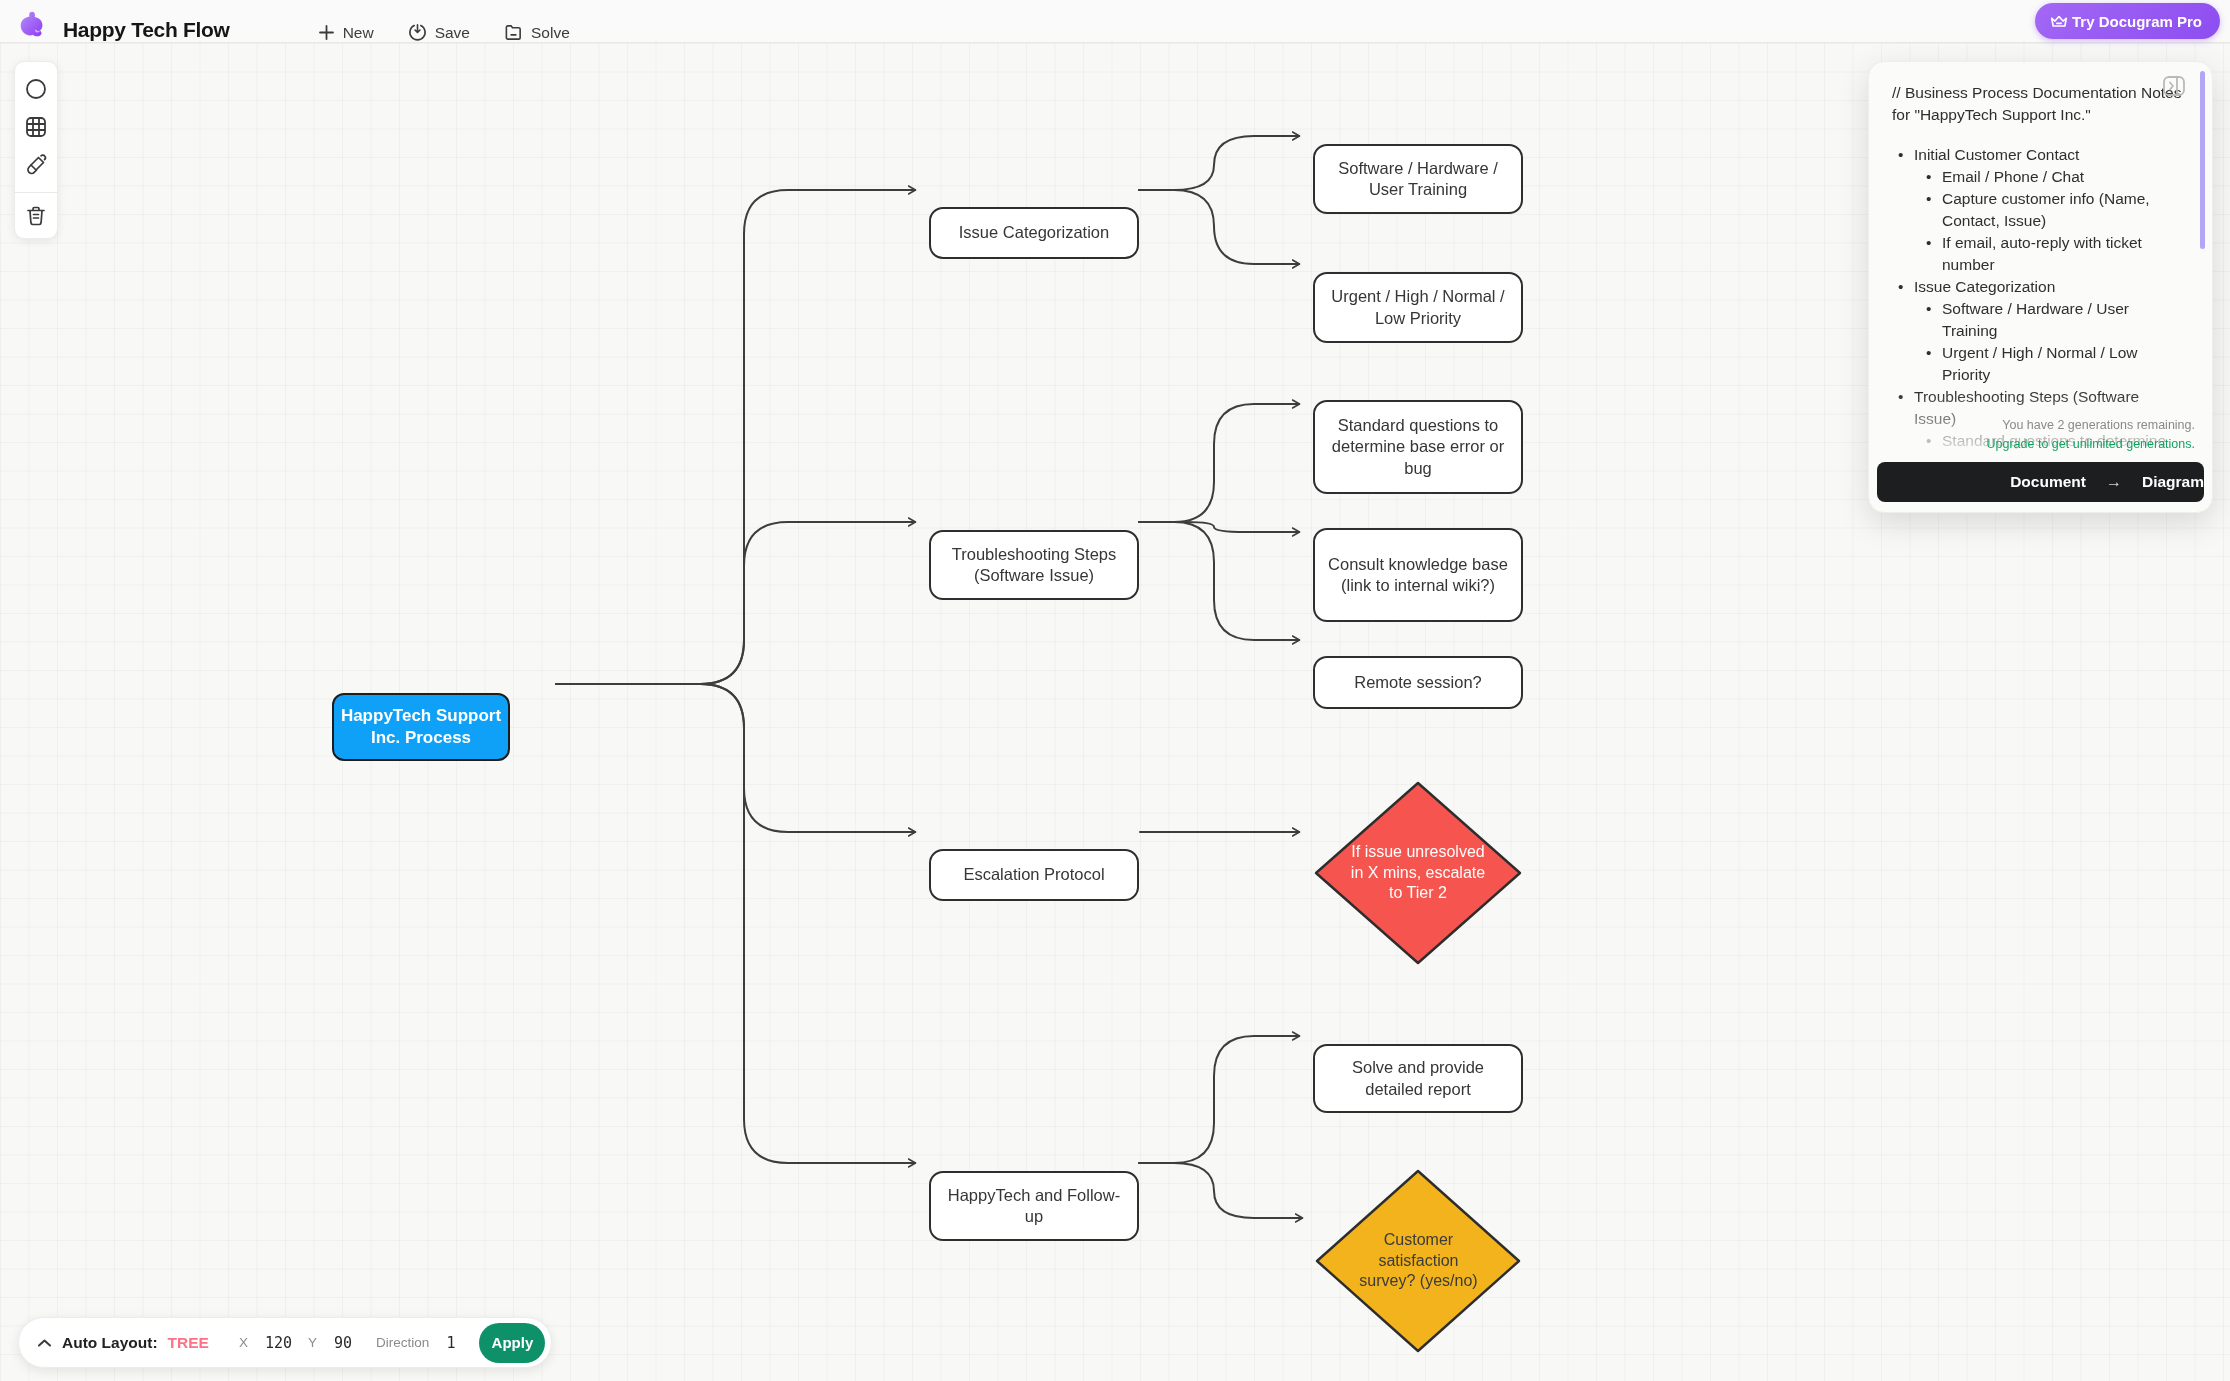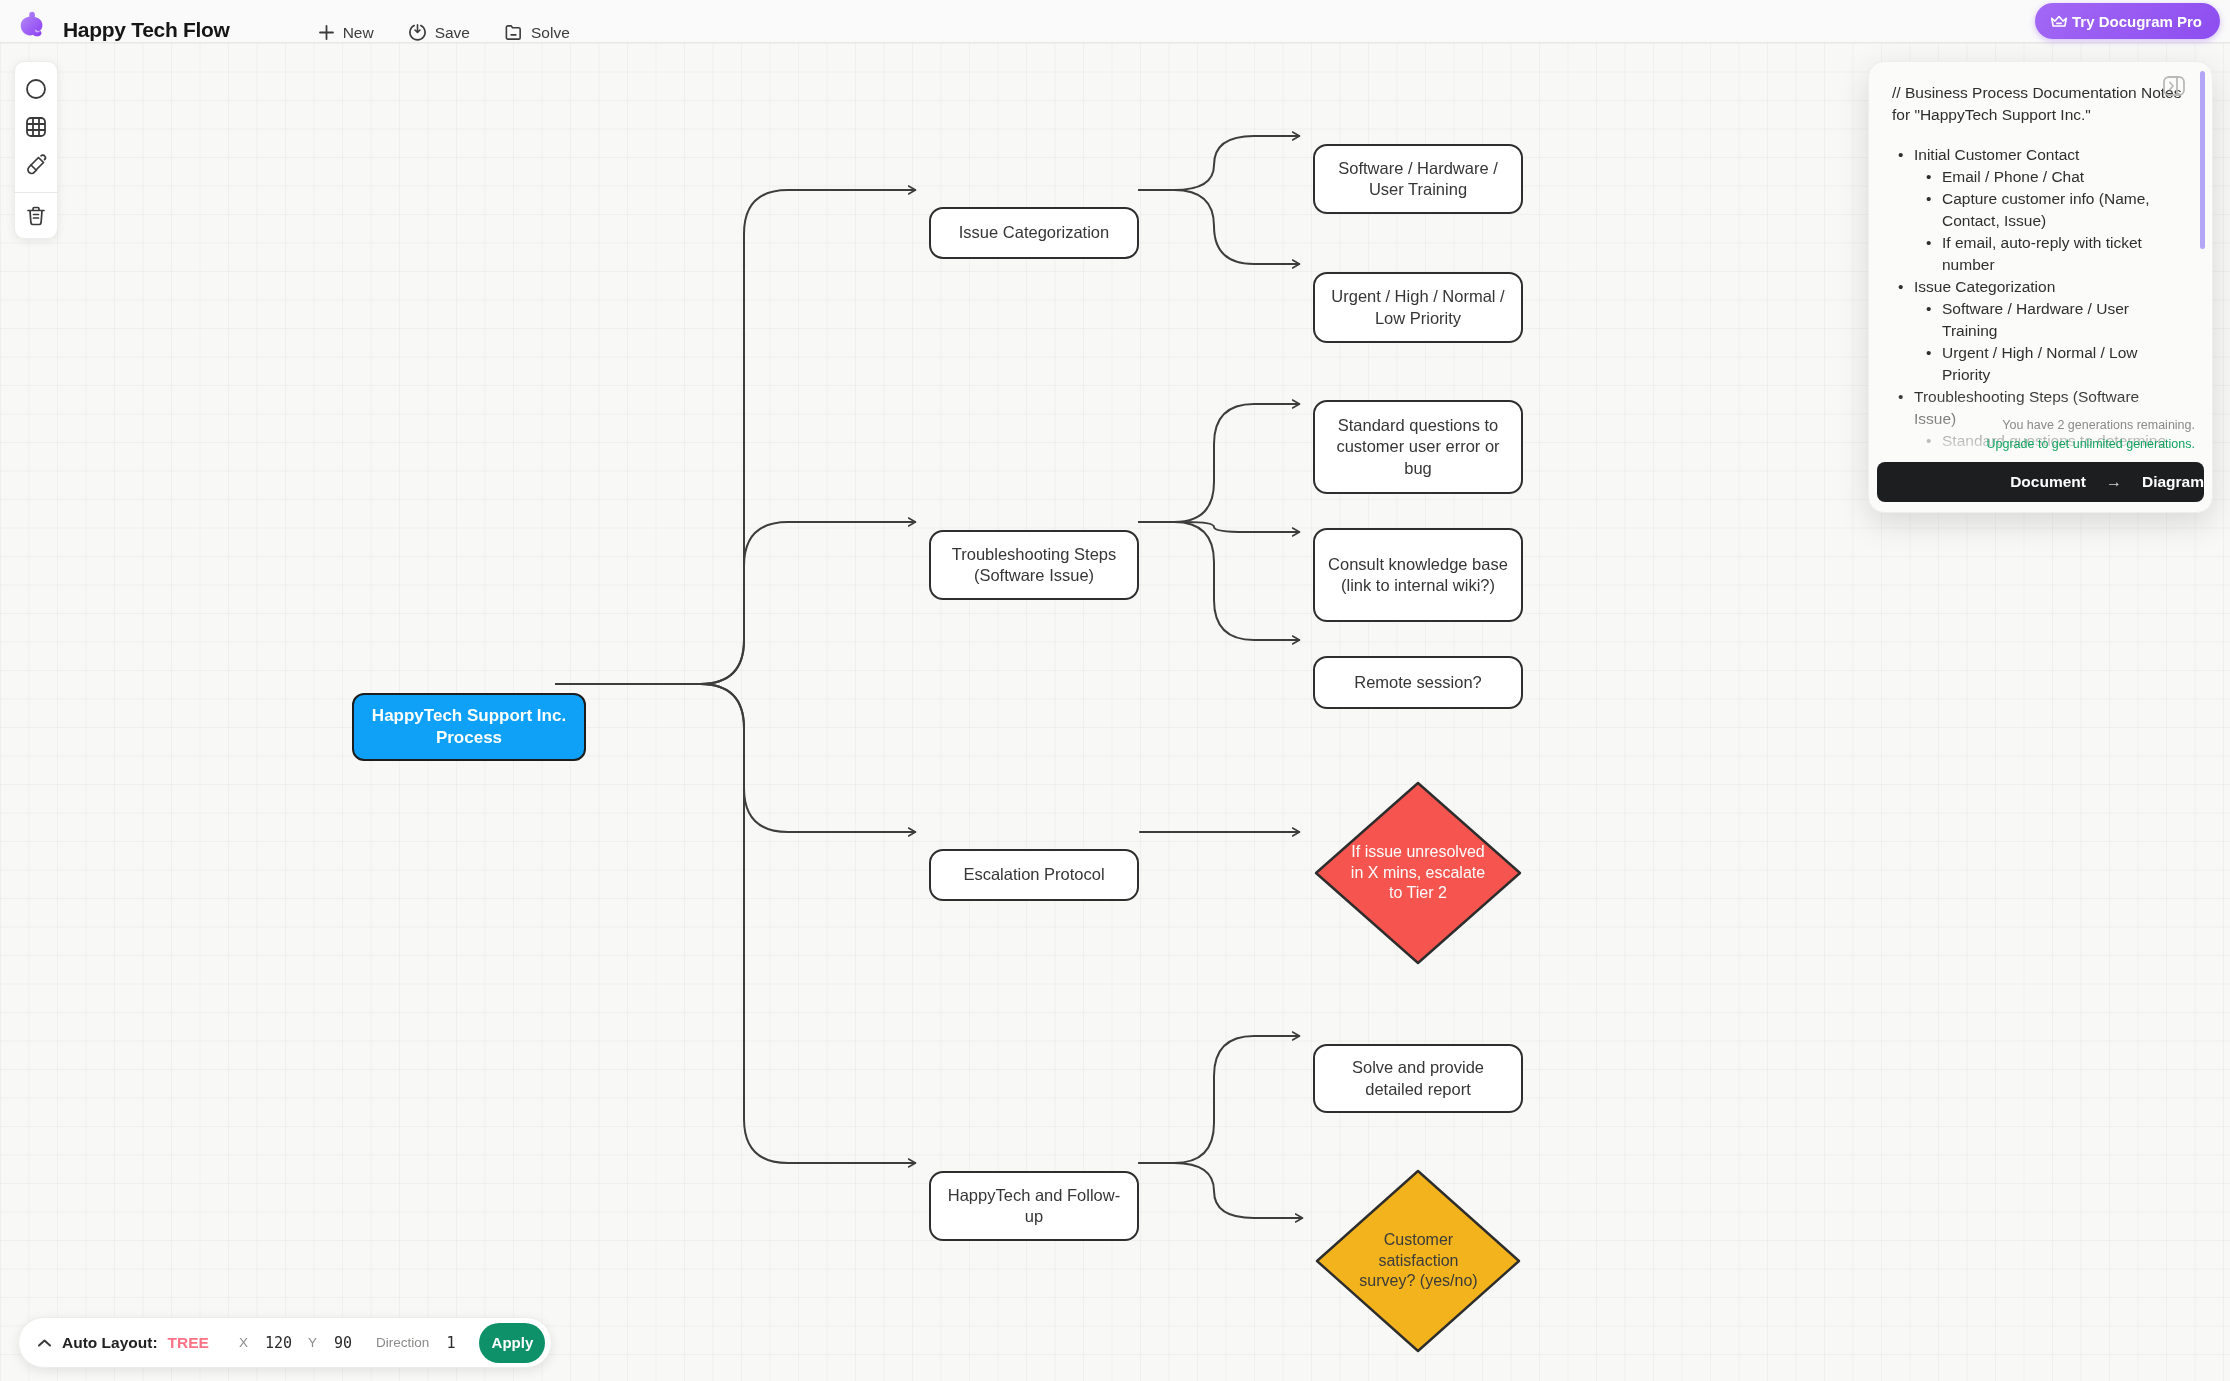--- a/index.html
+++ b/index.html
@@ -162,42 +162,42 @@
       <path d="M1139 190 H1174 Q1214 190 1214 226 Q1214 264 1254 264 H1299" marker-end="url(#arr)"></path>
       <path d="M1139 522 H1174 Q1214 522 1214 482 V444 Q1214 404 1254 404 H1299" marker-end="url(#arr)"></path>
       <path d="M1139 522 H1186 Q1214 522 1214 527 Q1214 532 1246 532 H1299" marker-end="url(#arr)"></path>
       <path d="M1139 522 H1174 Q1214 522 1214 562 V600 Q1214 640 1254 640 H1299" marker-end="url(#arr)"></path>
       <path d="M1140 832 H1299" marker-end="url(#arr)"></path>
       <path d="M1139 1163 H1174 Q1214 1163 1214 1123 V1076 Q1214 1036 1254 1036 H1299" marker-end="url(#arr)"></path>
       <path d="M1139 1163 H1174 Q1214 1163 1214 1191 Q1214 1218 1254 1218 H1302" marker-end="url(#arr)"></path>
     </g>
   </svg>
 
-  <div class="node node-root" style="left:352px; top:650px; width:234px; height:68px;">
+  <div class="node node-root" style="left:332px; top:650px; width:178px; height:68px;">
     <span>HappyTech Support Inc. Process</span>
   </div>
 
   <div class="node node-rect" style="left:929px; top:164px; width:210px; height:52px;">
     <span>Issue Categorization</span>
   </div>
 
   <div class="node node-rect" style="left:1313px; top:101px; width:210px; height:70px;">
     <span>Software / Hardware / User Training</span>
   </div>
 
   <div class="node node-rect" style="left:1313px; top:229px; width:210px; height:71px;">
     <span>Urgent / High / Normal / Low Priority</span>
   </div>
 
   <div class="node node-rect" style="left:929px; top:487px; width:210px; height:70px;">
     <span>Troubleshooting Steps (Software Issue)</span>
   </div>
 
   <div class="node node-rect" style="left:1313px; top:357px; width:210px; height:94px;">
-    <span>Standard questions to customer user error or bug</span>
+    <span>Standard questions to determine base error or bug</span>
   </div>
 
   <div class="node node-rect" style="left:1313px; top:485px; width:210px; height:94px;">
     <span>Consult knowledge base (link to internal wiki?)</span>
   </div>
 
   <div class="node node-rect" style="left:1313px; top:613px; width:210px; height:53px;">
     <span>Remote session?</span>
   </div>
 

